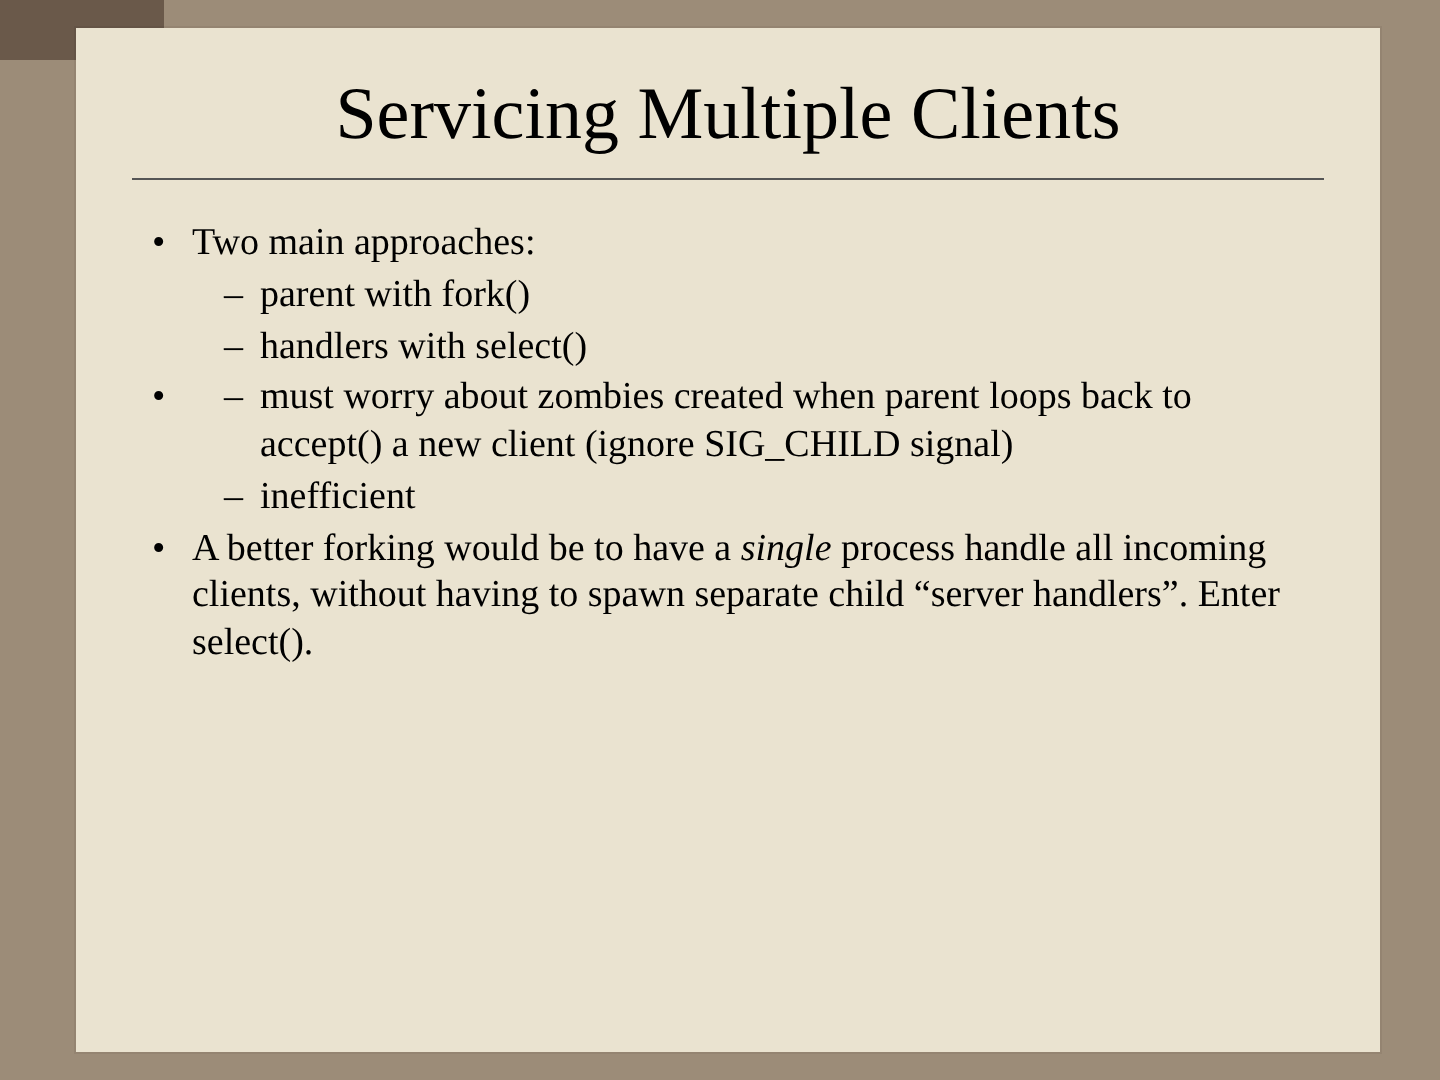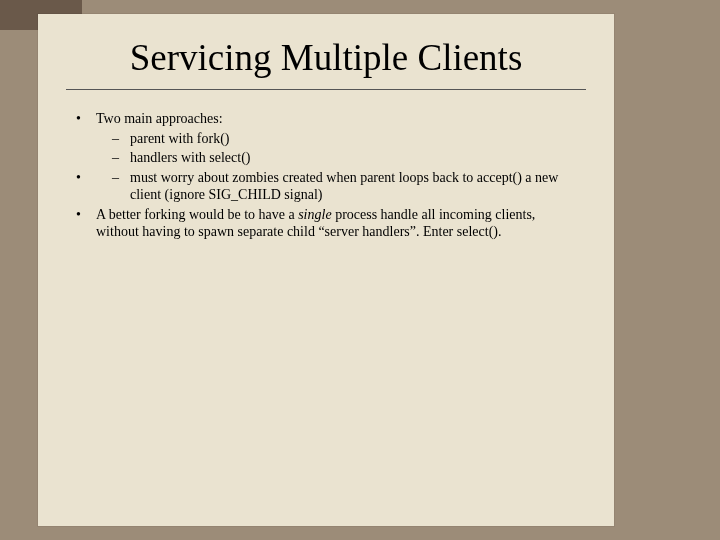--- a/index.html
+++ b/index.html
@@ -12,38 +12,38 @@
     overflow:hidden;
   }
   .corner{
     position:absolute;top:0;left:0;
     width:82px;height:30px;
     background:#6a594a;
   }
   .panel{
     position:absolute;
     top:14px;left:38px;
-    width:576px;height:512px;
+    width:652px;height:512px;
     background:#eae3d0;
     box-shadow:0 0 0 1px rgba(0,0,0,0.05);
   }
   .title{
     text-align:center;
     font-size:37px;
     margin:22px 0 10px 0;
     font-weight:normal;
   }
   .rule{
     margin:0 28px;
     border:none;
     border-top:1px solid #555;
   }
   .content{
     margin:20px 36px 0 36px;
-    font-size:14px;
+    font-size:19px;
     line-height:1.25;
   }
   ul.b1{list-style:none;padding:0;margin:0}
   ul.b1>li{
     position:relative;
     padding-left:22px;
     margin-bottom:2px;
   }
   ul.b1>li::before{
     content:"•";
@@ -74,20 +74,21 @@
       <li>
         <span>Two main approaches:</span>
         <ul class="b2">
           <li>parent with fork()</li>
           <li>handlers with select()</li>
         </ul>
       </li>
       <li>
         <ul class="b2">
           <li>must worry about zombies created when parent loops back to accept() a new client (ignore SIG_CHILD signal)</li>
+          <li>inefficient</li>
         </ul>
       </li>
       <li>
         <span>A better forking would be to have a </span><em class="i">single</em><span> process handle all incoming clients, without having to spawn separate child “server handlers”. Enter select().</span>
       </li>
     </ul>
   </div>
 </div>
 
 </body></html>

